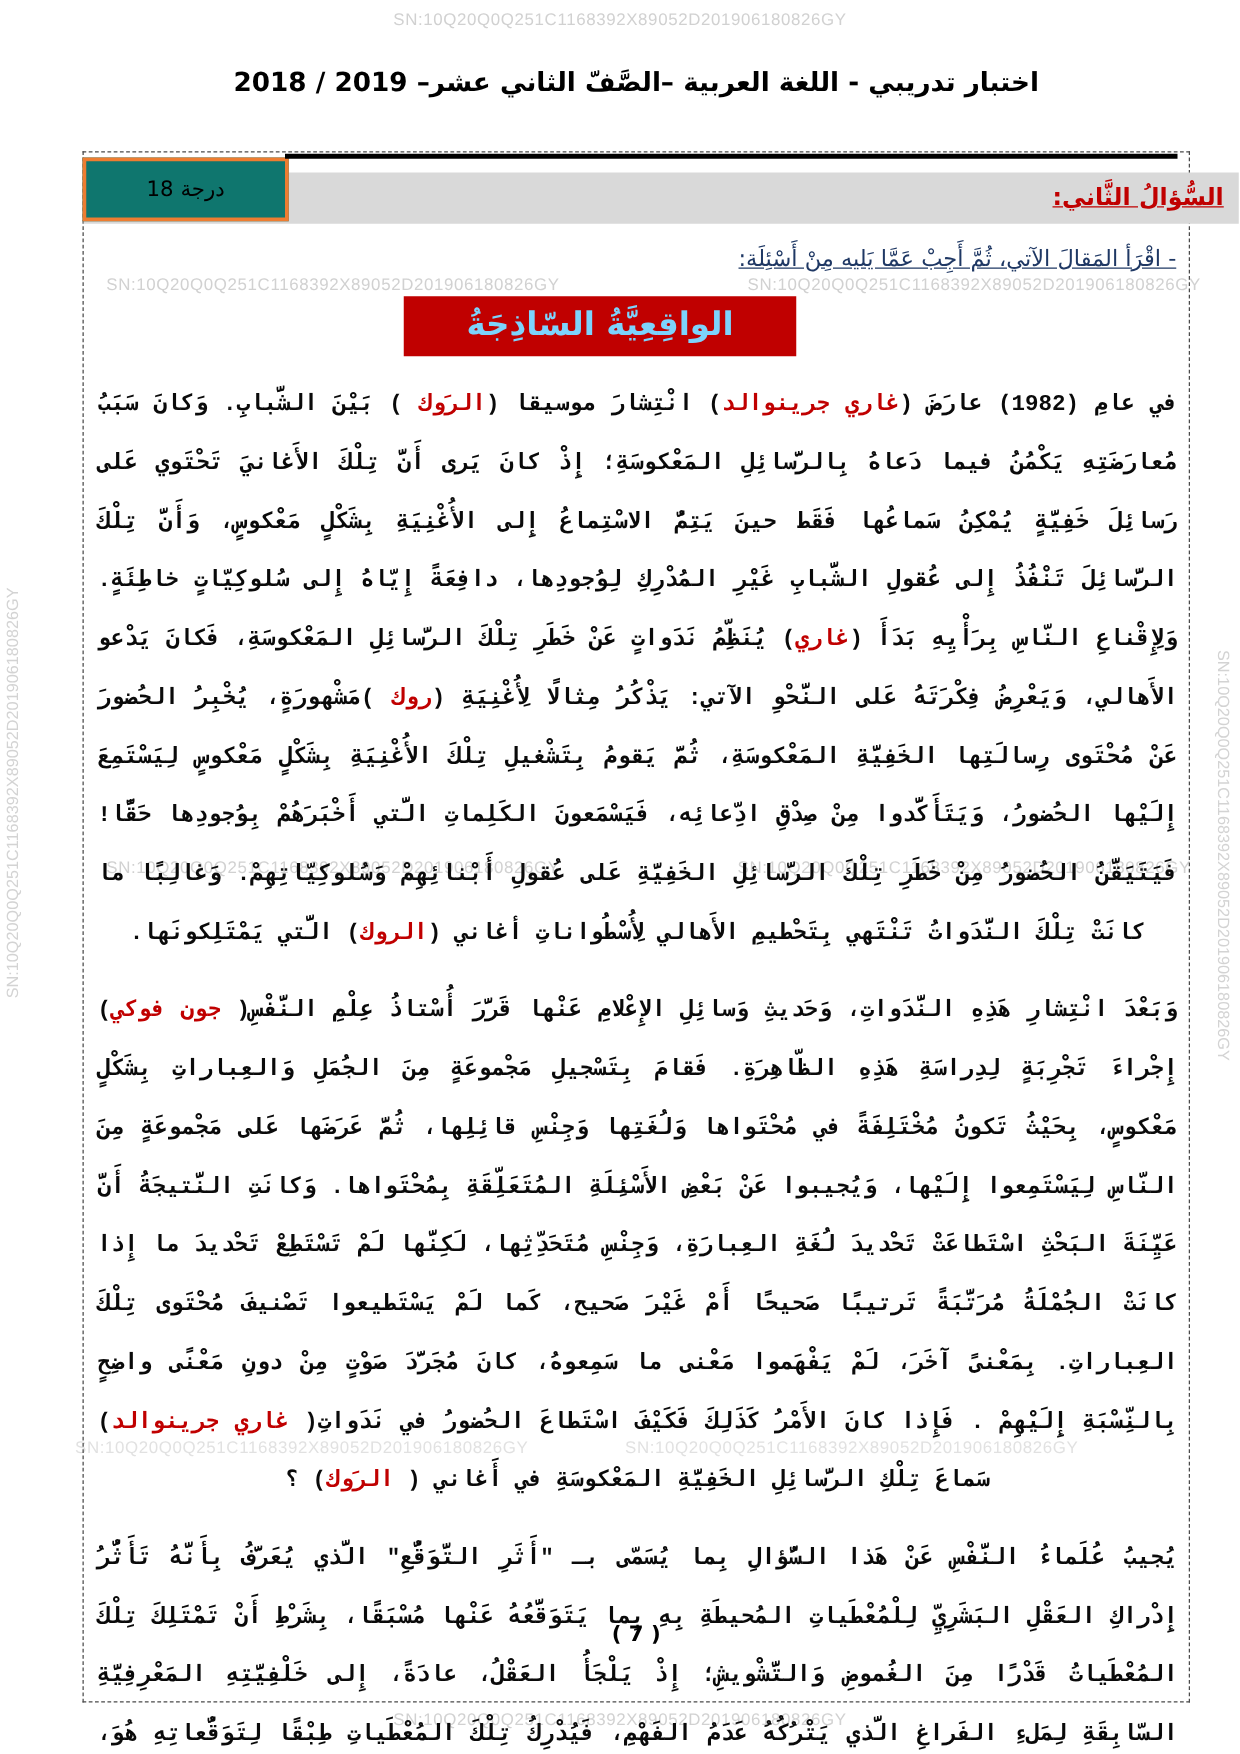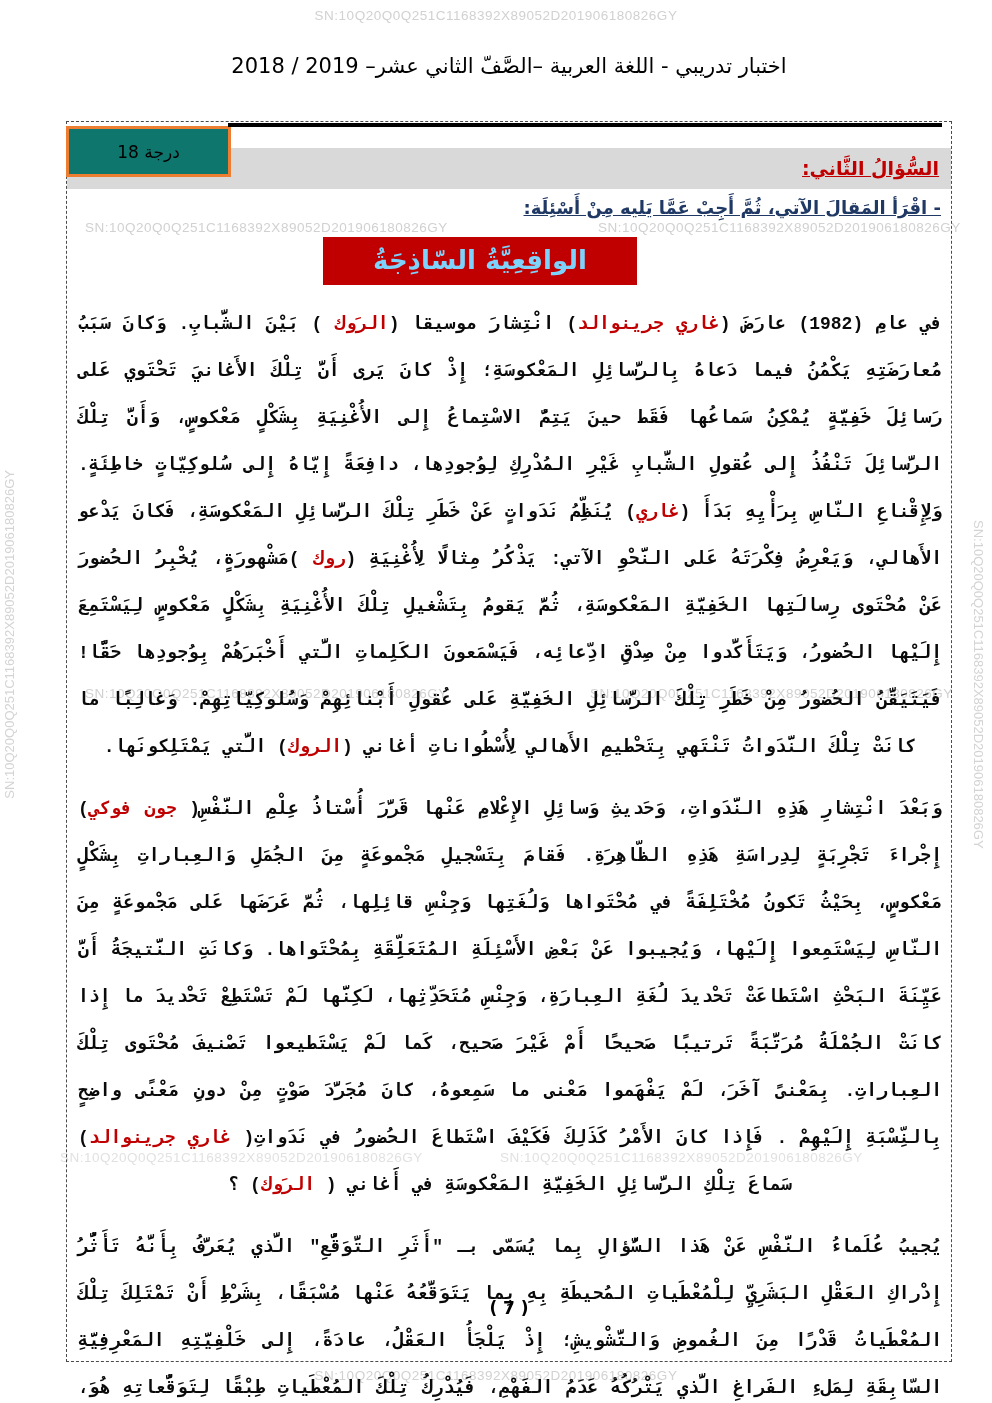--- a/index.html
+++ b/index.html
@@ -21,44 +21,44 @@
   }
   #wm-right{right:6px;top:520px;writing-mode:vertical-rl;}
   #wm-left{left:2px;top:470px;writing-mode:vertical-rl;transform:rotate(180deg);}
   
   .page-frame{
     position:absolute;left:66px;top:121px;width:886px;height:1241px;
     border:1px dashed #4a4a4a;box-sizing:border-box;z-index:1;background:transparent;
   }
   .header-title{
     position:absolute;left:66px;top:54px;width:886px;text-align:center;
-    font-size:21px;font-weight:normal;color:#000;z-index:1;
+    font-size:21px;font-weight:bold;color:#000;z-index:1;
   }
   .top-rule{
     position:absolute;left:228px;top:123px;width:714px;height:4px;
     background:#000;z-index:3;
   }
   .q-bar{
-    position:absolute;left:67px;top:148px;width:884px;height:41px;
-    background:var(--gray_bar);z-index:1;
+    position:absolute;left:67px;top:138px;width:884px;height:41px;
+    background:var(--gray_bar);z-index:1;padding-left:40px;
   }
   .q-label{
     position:absolute;right:12px;top:0;line-height:41px;
     color:var(--accent_red);font-weight:bold;font-size:19px;
     text-decoration:underline;
   }
   .marks-box{
     position:absolute;left:66px;top:126px;width:165px;height:51px;
     background:#0f766e;border:3px solid var(--orange);box-sizing:border-box;
     display:flex;align-items:center;justify-content:center;
     font-size:17px;color:#000;z-index:2;direction:ltr;
   }
   .instruction{
     position:absolute;right:51px;top:197px;color:var(--navy);
-    font-weight:bold;font-size:18px;text-decoration:underline;z-index:2;
+    font-weight:normal;font-size:18px;text-decoration:underline;z-index:2;
   }
   .article-title{
     position:absolute;left:323px;top:237px;width:314px;height:48px;
     background:var(--accent_red);color:#7dd3fc;font-size:26px;font-weight:bold;
     text-align:center;line-height:46px;z-index:2;
   }
   .article{
     position:absolute;left:78px;top:301px;width:864px;z-index:1;
     font-size:18px;font-weight:bold;line-height:47px;color:#0a0a0a;
     text-align:justify;

